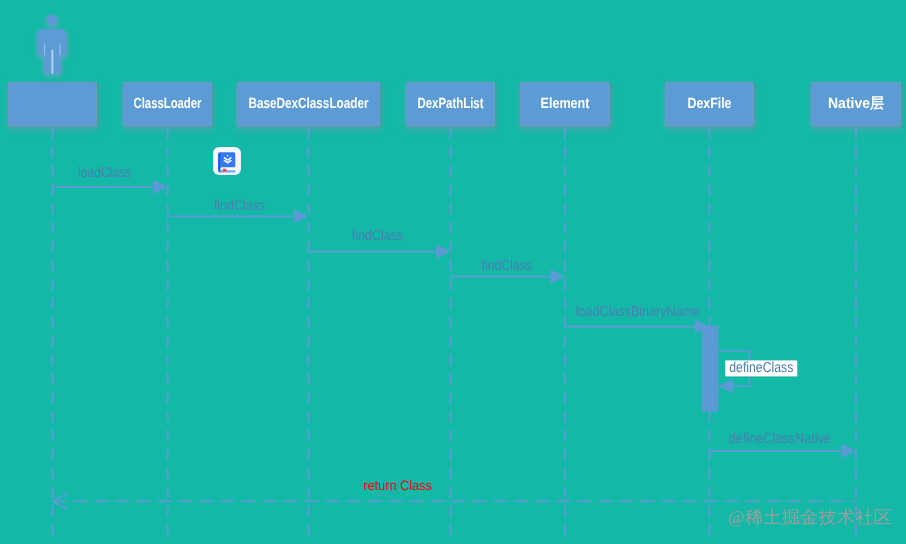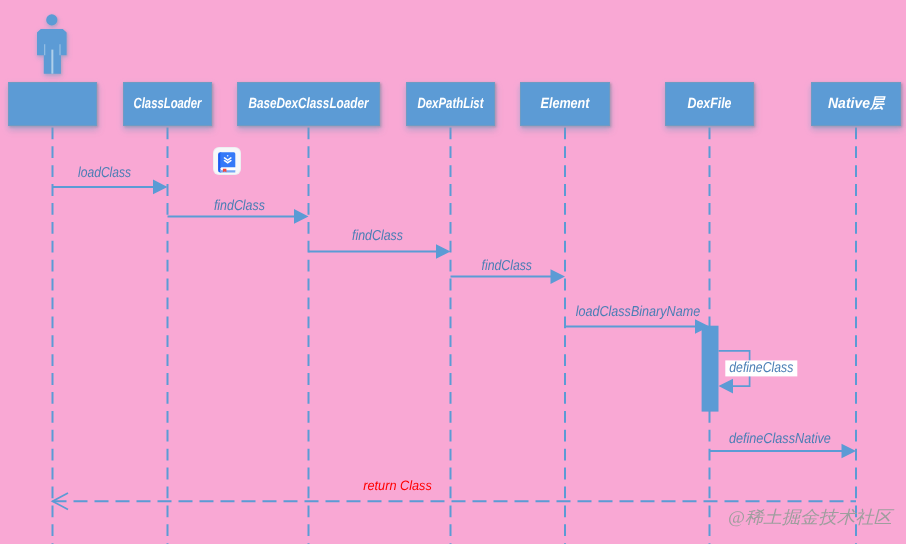--- a/index.html
+++ b/index.html
@@ -1,20 +1,20 @@
 <!DOCTYPE html>
 <html><head>
 <meta charset="utf-8">
 <title>Sequence Diagram</title>
 <style>
   html,body{margin:0;padding:0;background:#ffffff;}
   body{width:906px;height:544px;overflow:hidden;
        font-family:"Liberation Sans",sans-serif;
        -webkit-font-smoothing:antialiased;}
-  #stage{position:relative;width:906px;height:544px;background:#f9a8d4;font-style:italic;}
+  #stage{position:relative;width:906px;height:544px;background:#14b8a6;}
   svg#diagram{position:absolute;left:0;top:0;width:906px;height:544px;display:block;}
   text{text-rendering:geometricPrecision;}
   #stage{will-change:transform;}
   .p-label{font-family:"Liberation Sans",sans-serif;font-size:14.8px;font-weight:bold;fill:#ffffff;
            text-anchor:middle;dominant-baseline:middle;}
   .m-label{font-family:"Liberation Sans",sans-serif;font-size:14.4px;fill:#4A7EB5;text-anchor:middle;}
   .m-label-ret{font-family:"Liberation Sans",sans-serif;font-size:13.6px;fill:#FF0000;text-anchor:middle;}
   .wm{font-family:"Liberation Serif",serif;font-size:17.5px;fill:#9E9E9E;text-anchor:end;}
   #bookicon{position:absolute;border-radius:5px;
             background:#f7f8fa;box-shadow:0 0 0 1px #edeff2;

